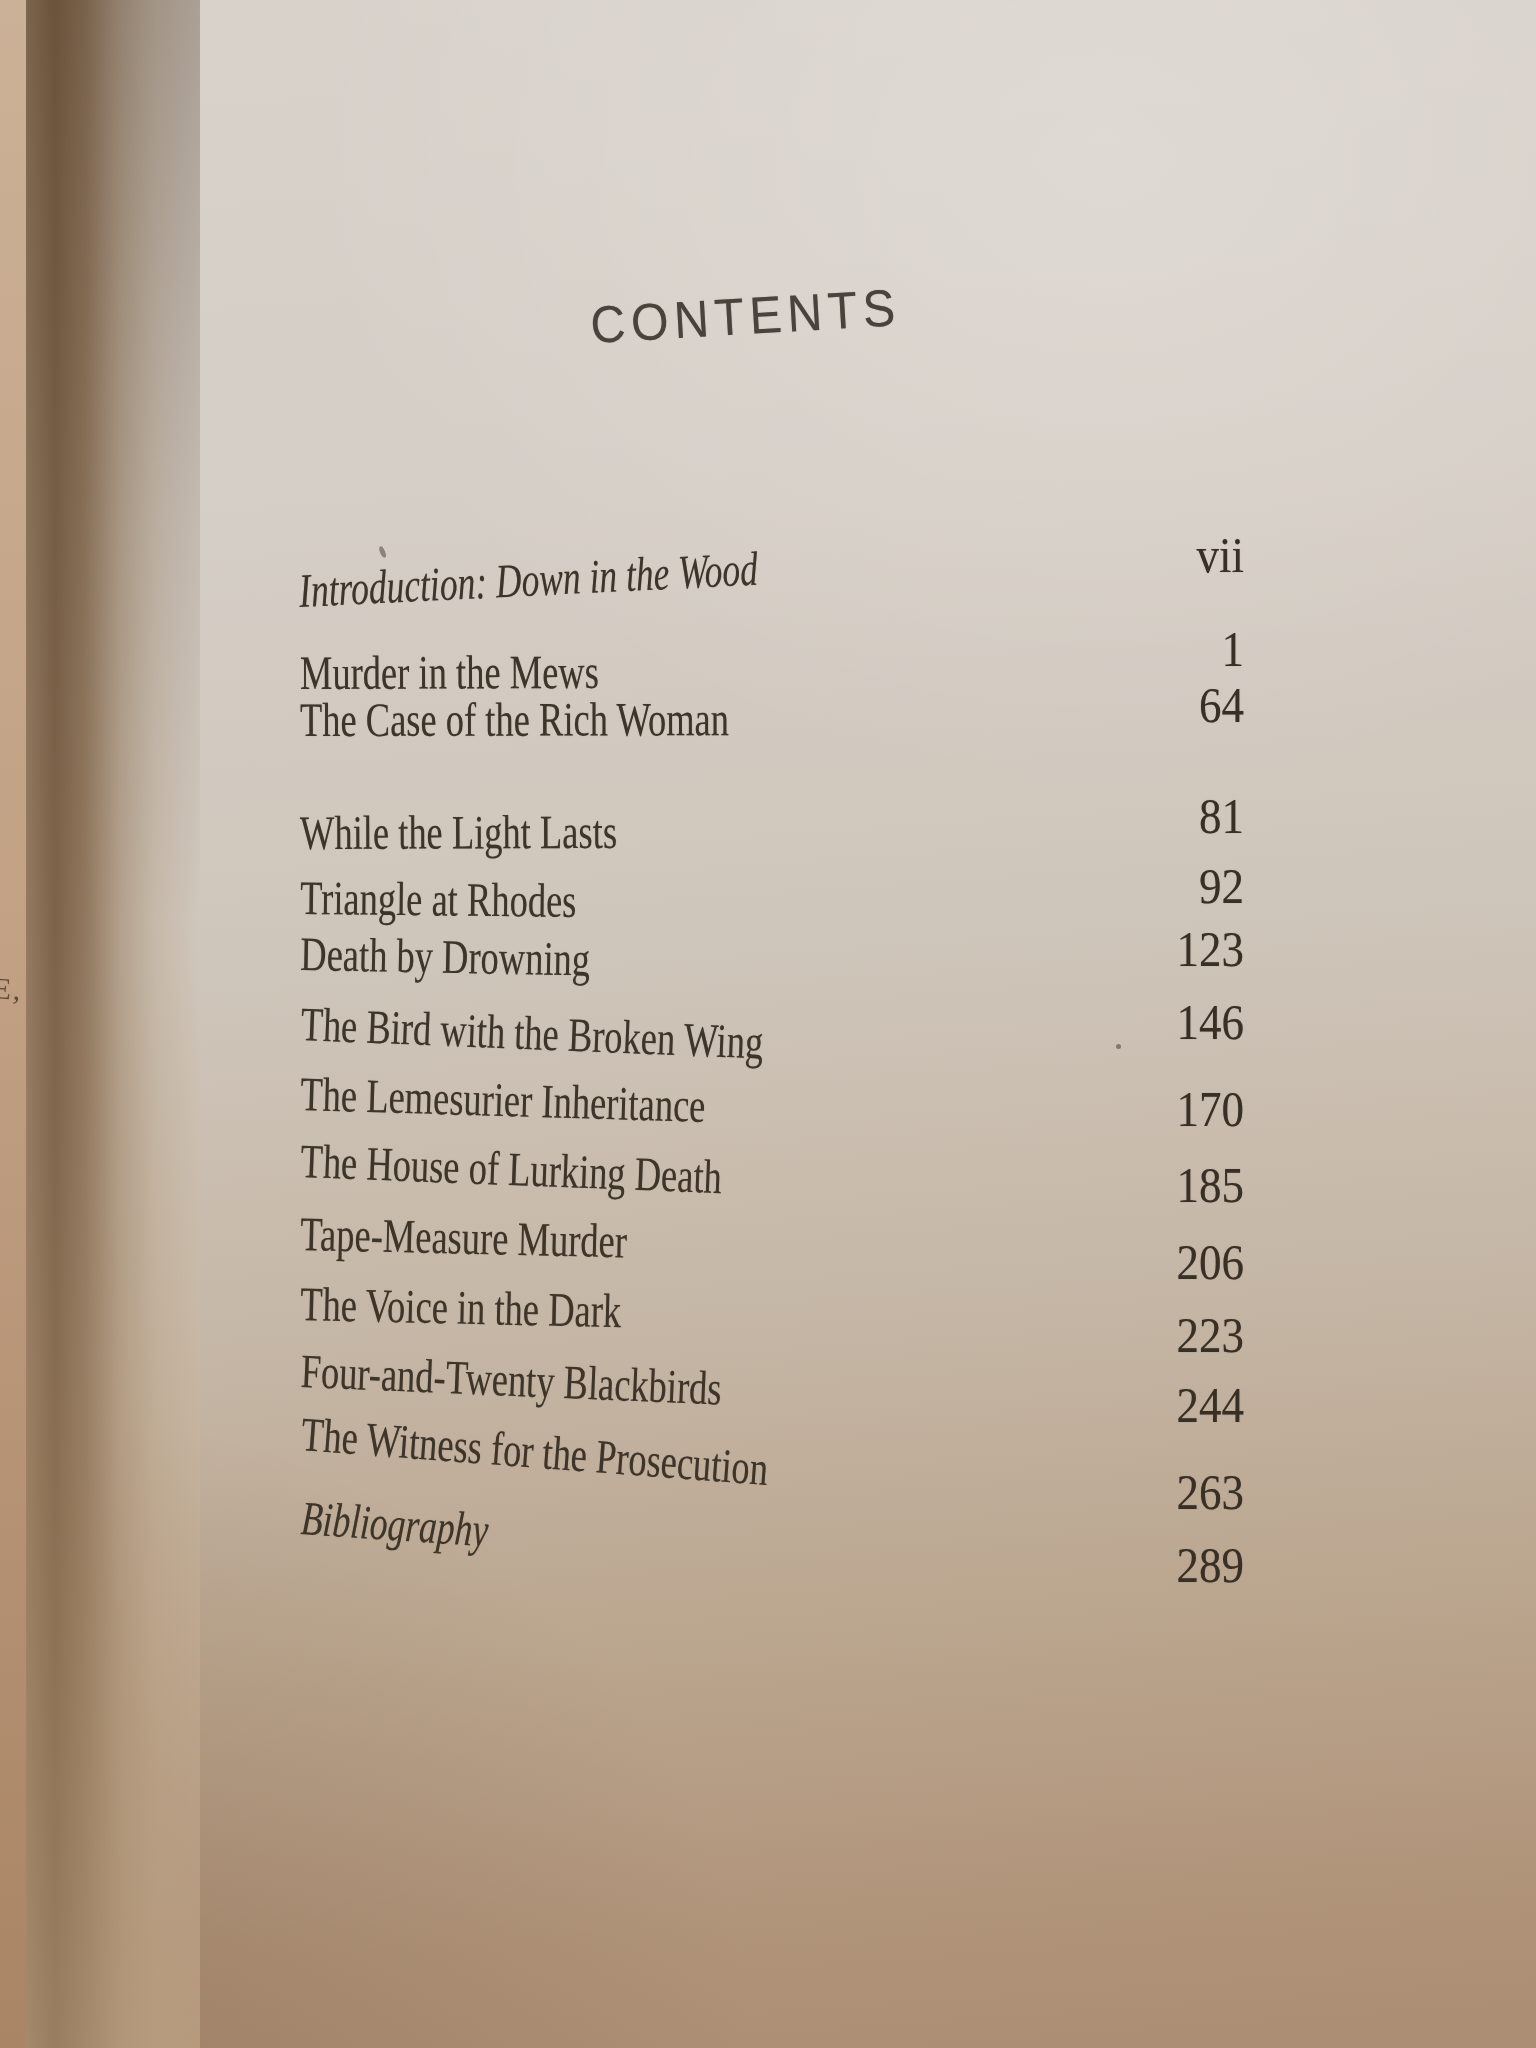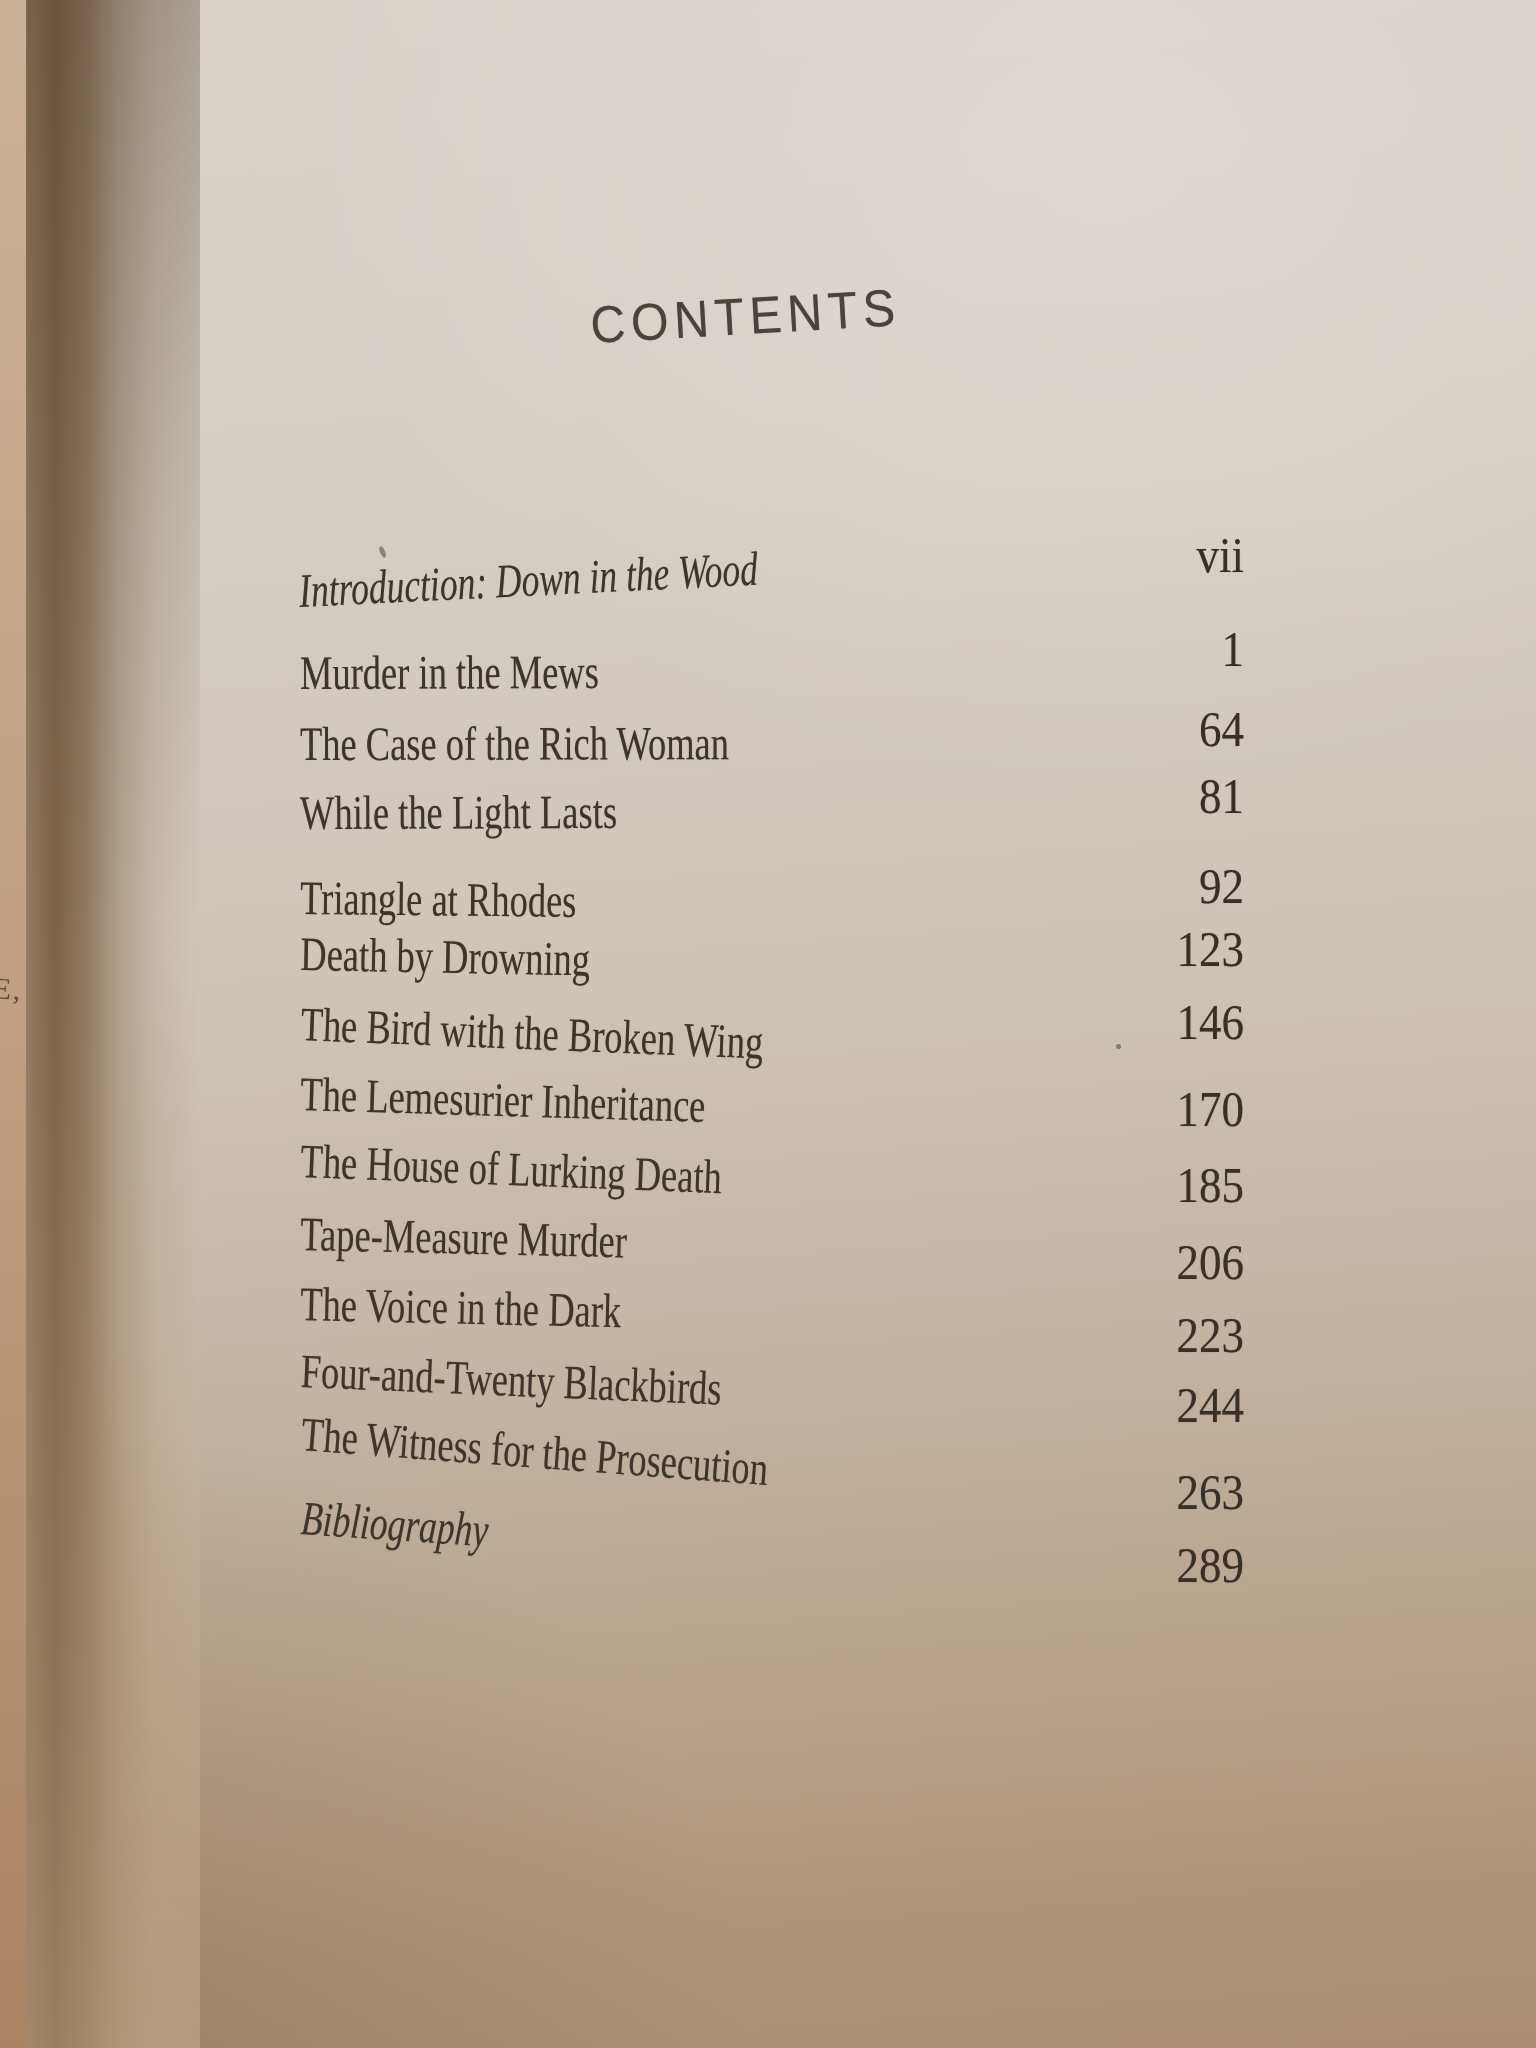--- a/index.html
+++ b/index.html
@@ -84,22 +84,22 @@
   .italic{font-style:italic;}
   .n{
     font-size:50px;line-height:1;color:#382f26;
     width:170px;text-align:right;white-space:nowrap;
     transform-origin:100% 90%;
     text-shadow:0 0 1px rgba(56,47,38,.4);
   }
 
   .r0{top:567px}  .r0 .t{transform:rotate(-2.8deg) scaleX(.74)} .r0 .n{transform:translateY(-37px) scaleX(.9)}
   .r1{top:649px}  .r1 .t{transform:rotate(-.2deg)  scaleX(.76)} .r1 .n{transform:translateY(-25px) scaleX(.9)}
-  .r2{top:720px}  .r2 .t{transform:rotate(-.1deg)  scaleX(.76)} .r2 .n{transform:translateY(-16px) scaleX(.9)}
-  .r3{top:789px}  .r3 .t{transform:rotate(-.2deg)  scaleX(.76)} .r3 .n{transform:translateY(-18px) scaleX(.9)}
+  .r2{top:696px}  .r2 .t{transform:rotate(-.1deg)  scaleX(.76)} .r2 .n{transform:translateY(-16px) scaleX(.9)}
+  .r3{top:809px}  .r3 .t{transform:rotate(-.2deg)  scaleX(.76)} .r3 .n{transform:translateY(-18px) scaleX(.9)}
   .r4{top:874px}  .r4 .t{transform:rotate(.6deg)   scaleX(.76)} .r4 .n{transform:translateY(-13px) scaleX(.9)}
   .r5{top:930px}  .r5 .t{transform:rotate(1.1deg)  scaleX(.76)} .r5 .n{transform:translateY(-6px)  scaleX(.9)}
   .r6{top:1000px} .r6 .t{transform:rotate(2.3deg)  scaleX(.76)} .r6 .n{transform:translateY(-3px)  scaleX(.9)}
   .r7{top:1070px} .r7 .t{transform:rotate(1.7deg)  scaleX(.76)} .r7 .n{transform:translateY(14px)  scaleX(.9)}
   .r8{top:1137px} .r8 .t{transform:rotate(2.2deg)  scaleX(.76)} .r8 .n{transform:translateY(23px)  scaleX(.9)}
   .r9{top:1210px} .r9 .t{transform:rotate(1.3deg)  scaleX(.76)} .r9 .n{transform:translateY(27px)  scaleX(.9)}
   .r10{top:1280px}.r10 .t{transform:rotate(1.3deg) scaleX(.76)} .r10 .n{transform:translateY(30px) scaleX(.9)}
   .r11{top:1347px}.r11 .t{transform:rotate(2.4deg) scaleX(.76)} .r11 .n{transform:translateY(33px) scaleX(.9)}
   .r12{top:1410px}.r12 .t{transform:rotate(4.3deg) scaleX(.76)} .r12 .n{transform:translateY(57px) scaleX(.9)}
   .r13{top:1494px}.r13 .t{transform:rotate(3.8deg) scaleX(.74)} .r13 .n{transform:translateY(46px) scaleX(.9)}

